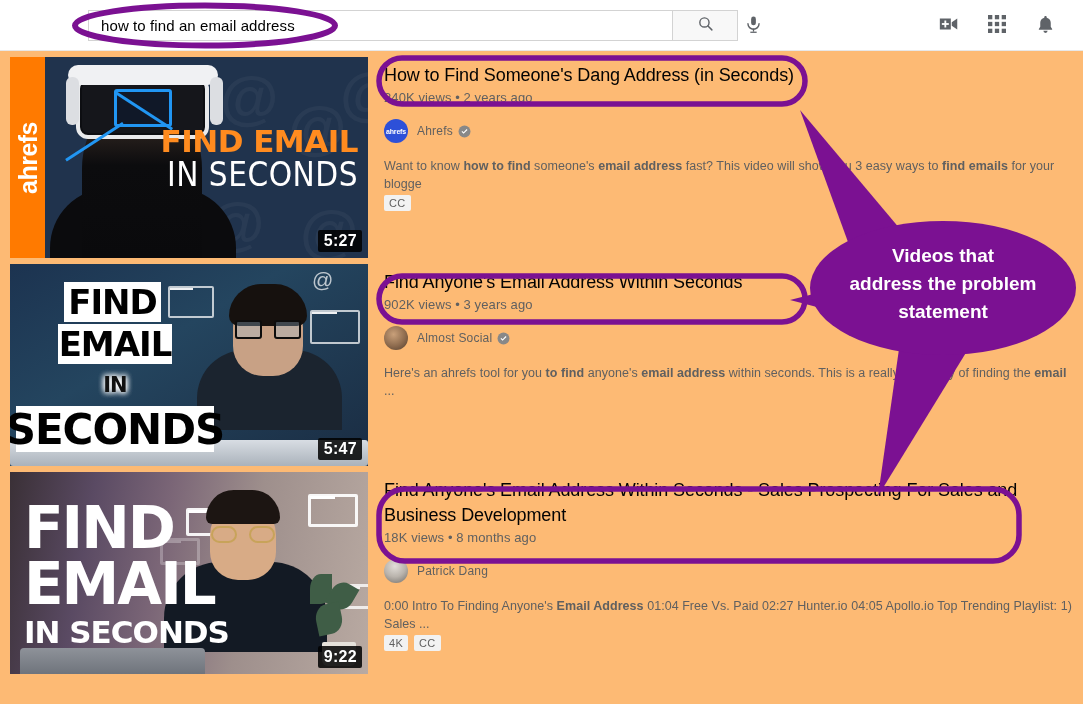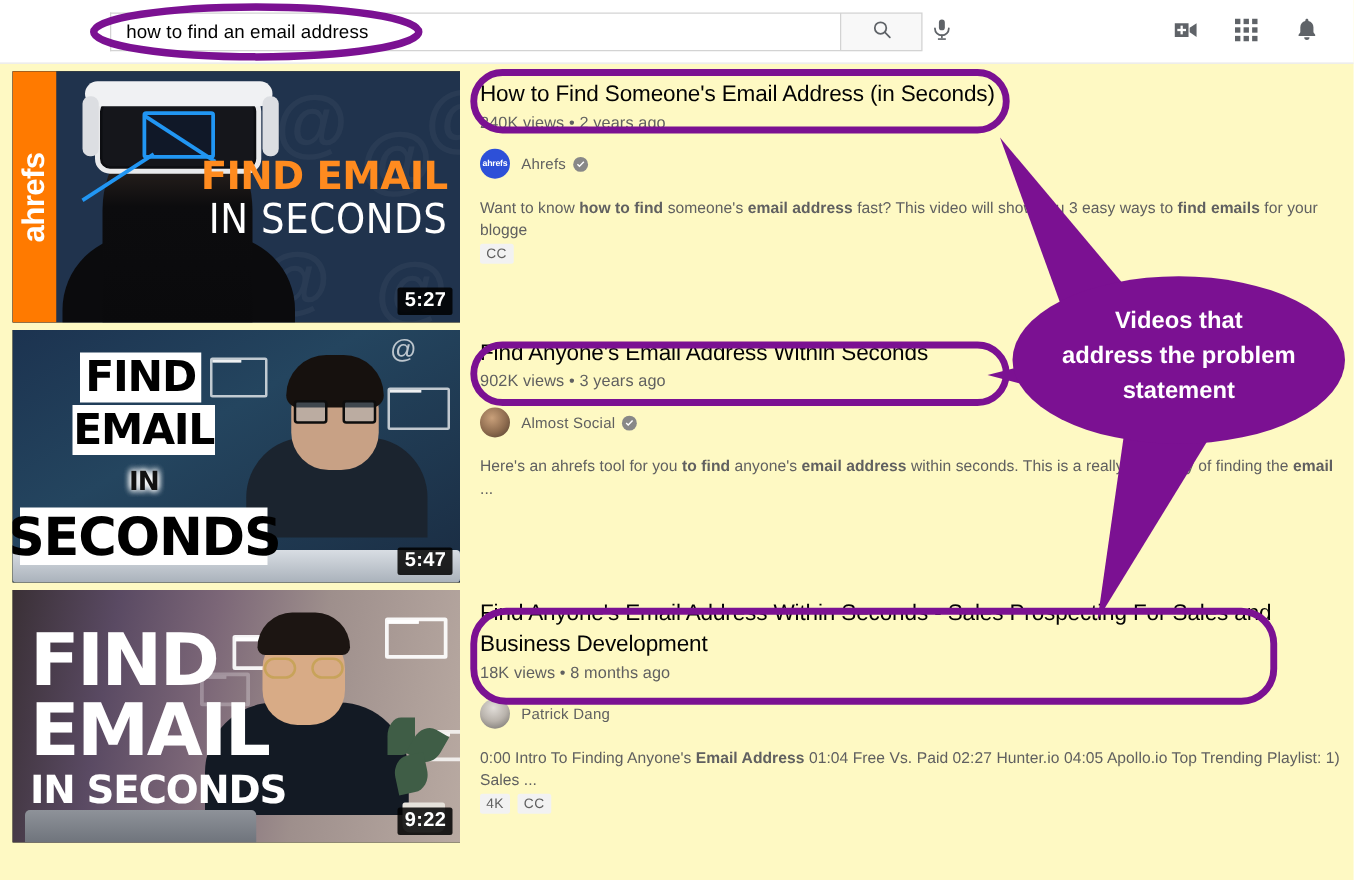--- a/index.html
+++ b/index.html
@@ -10,21 +10,21 @@
     overflow: hidden;
     background: #ffffff;
     font-family: "Liberation Sans", sans-serif;
     -webkit-font-smoothing: antialiased;
   }
 
   #page {
     position: relative;
     width: 1083px;
     height: 704px;
-    background: #fef9c3;
+    background: #fdba74;
   }
 
   
   #header {
     position: absolute;
     top: 0; left: 0;
     width: 1083px;
     height: 51px;
     background: #ffffff;
     border-bottom: 1px solid #e8e8e8;
@@ -430,21 +430,21 @@
           <span class="vtext">ahrefs</span>
         </div>
         <div class="t1-headline">
           <div class="l1">FIND EMAIL</div>
           <div class="l2">IN SECONDS</div>
         </div>
         <span class="duration">5:27</span>
       </div>
 
       <div class="meta">
-        <div class="vid-title">How to Find Someone's Email Address (in Seconds)</div>
+        <div class="vid-title">How to Find Someone's Dang Address (in Seconds)</div>
         <div class="vid-stats">
           <span>240K views</span>
           <span>•</span>
           <span>2 years ago</span>
         </div>
         <div class="channel-row">
           <span class="avatar" style="background:#2D50D8;">
             <span class="initials">ahrefs</span>
           </span>
           <span class="chan-name">Ahrefs</span>

